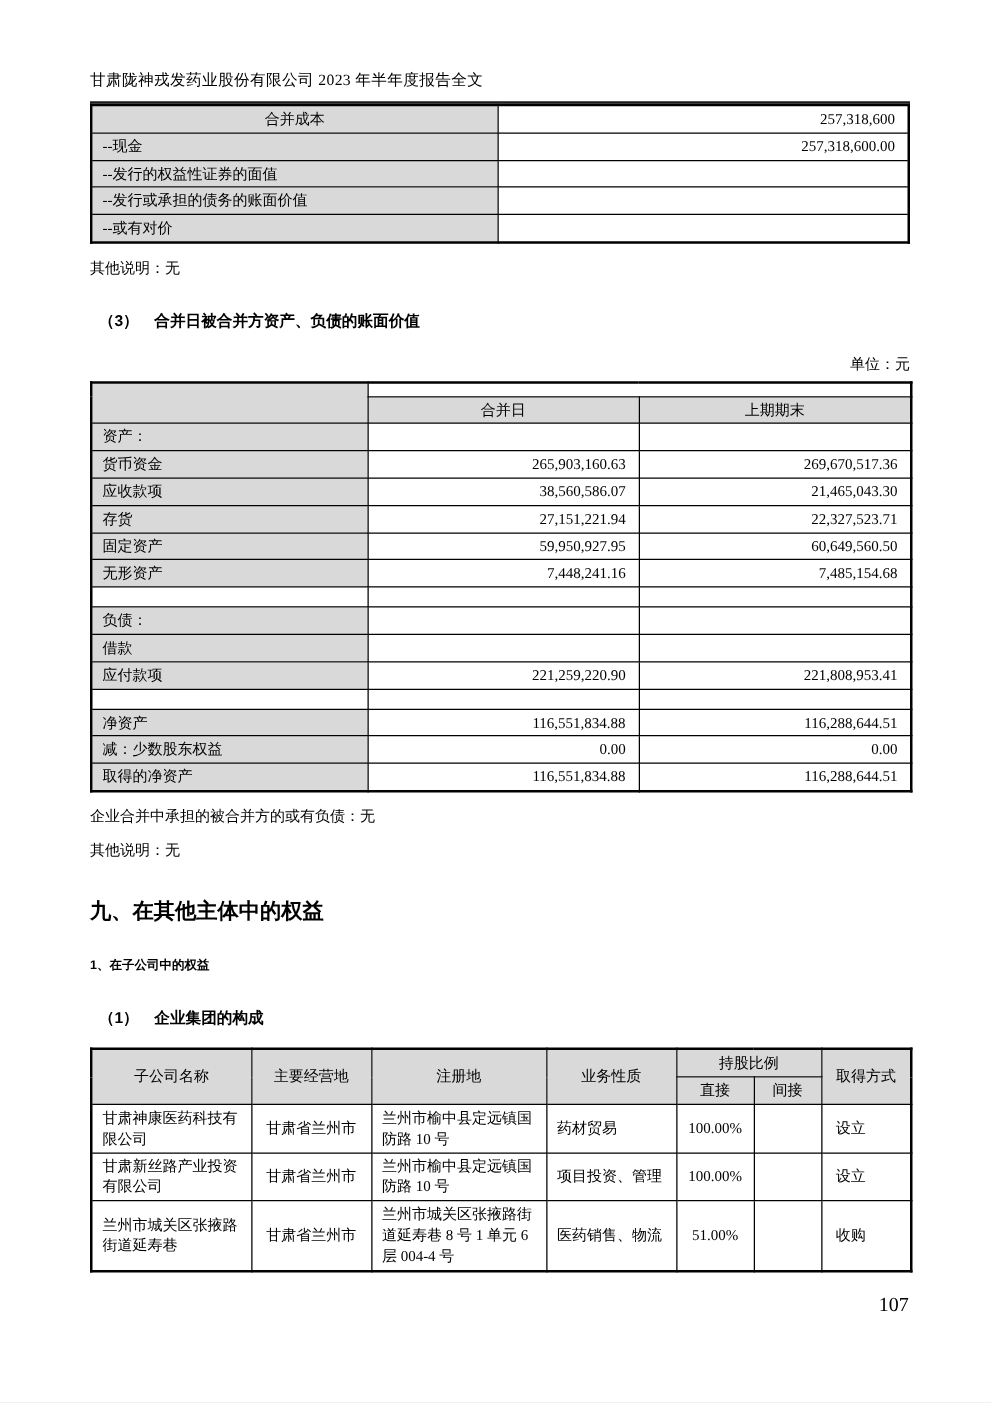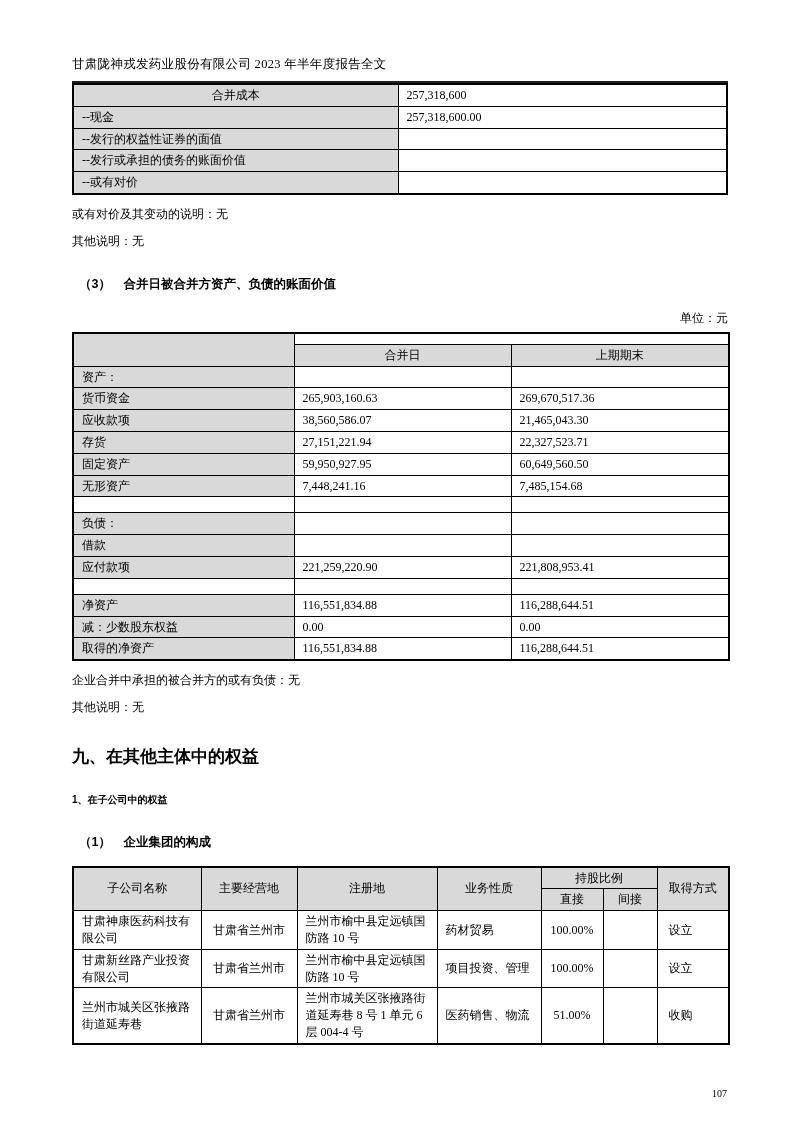--- a/index.html
+++ b/index.html
@@ -35,21 +35,21 @@
     border: 1px solid #000;
     padding: 2px 8px;
     font-size: 12px;
     line-height: 1.4;
     vertical-align: middle;
     word-break: break-all;
     overflow: hidden;
   }
   .gray   { background: #d9d9d9; }
   .center { text-align: center; }
-  .num    { text-align: left; padding-right: 10px !important; font-variant-numeric: tabular-nums; }
+  .num    { text-align: right; padding-right: 10px !important; font-variant-numeric: tabular-nums; }
   
   .t1 { }
   .t1 td { height: 18px; }
   
   .t2 td { height: 16px; }
   .t2 tr.hdr-top td { height: 11px; }
   .t2 tr.hdr-cols td { height: 20px; }
   
   .t3 { margin-top: 15px; }
   .t3 td { padding: 3px 6px; }
@@ -79,23 +79,23 @@
     font-family: "Liberation Sans", "DejaVu Sans", sans-serif;
   }
   .h-sub1 {
     margin: 25px 0 0 0;
     font-size: 10px;
     font-weight: bold;
     font-family: "Liberation Sans", "DejaVu Sans", sans-serif;
   }
   .page-number {
     position: absolute;
-    top: 1088px;
+    top: 1036px;
     right: 66px;
-    font-size: 10px;
+    font-size: 16px;
   }
 </style>
 </head>
 <body>
 
 <div class="page">
 
   <div class="page-header">
     <span>甘肃陇神戎发药业股份有限公司 2023 年半年度报告全文</span>
   </div>
@@ -122,21 +122,20 @@
           <td class="gray">--发行或承担的债务的账面价值</td>
           <td class="num"></td>
         </tr>
         <tr>
           <td class="gray">--或有对价</td>
           <td class="num"></td>
         </tr>
       </tbody>
   </table>
 
-  <p class="note">或有对价及其变动的说明：无</p>
   <p class="note">其他说明：无</p>
 
   <h4 class="h-sub3">（3）　合并日被合并方资产、负债的账面价值</h4>
   <div class="unit-line">单位：元</div>
 
   <table class="rpt t2">
     <colgroup>
         <col style="width:221px">
         <col style="width:217px">
         <col style="width:218px">

